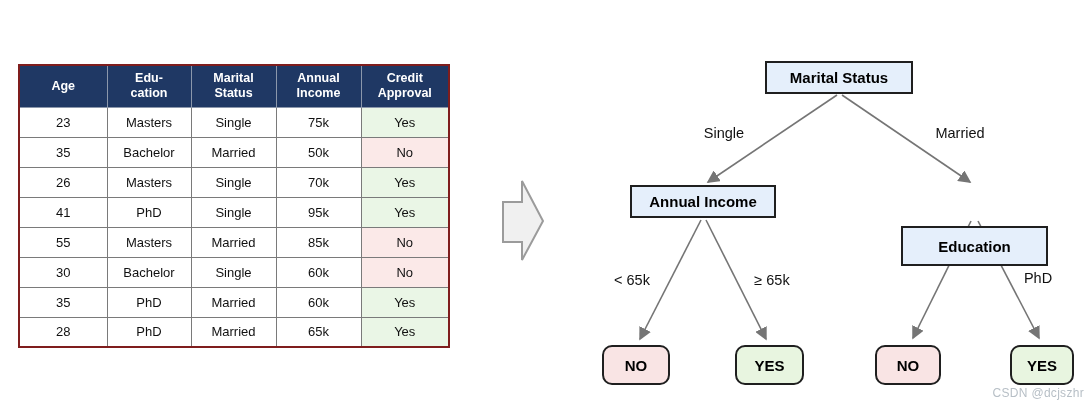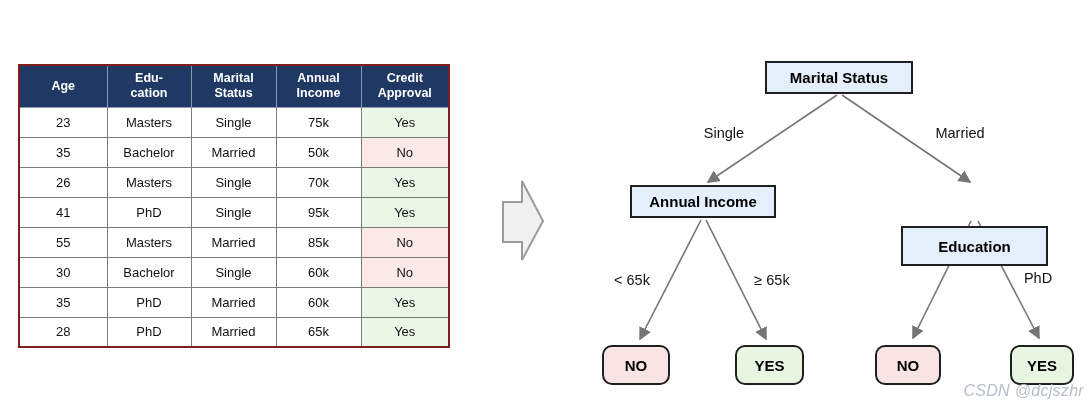--- a/index.html
+++ b/index.html
@@ -89,24 +89,23 @@
     text-align: center;
     white-space: pre-line;
     line-height: 17px;
   }
   .tree-edges { position: absolute; left: 560px; top: 40px; }
 
   .watermark {
     position: absolute;
     right: 4px;
     bottom: 6px;
-    font-size: 16px;
+    font-size: 12px;
     color: #b7bfc6;
     letter-spacing: 0.3px;
-    font-style: italic;
   }
 </style>
 </head>
 <body>
 
 <div class="stage">
 
   <table class="data-table">
     <colgroup>
       <col class="col-age">

